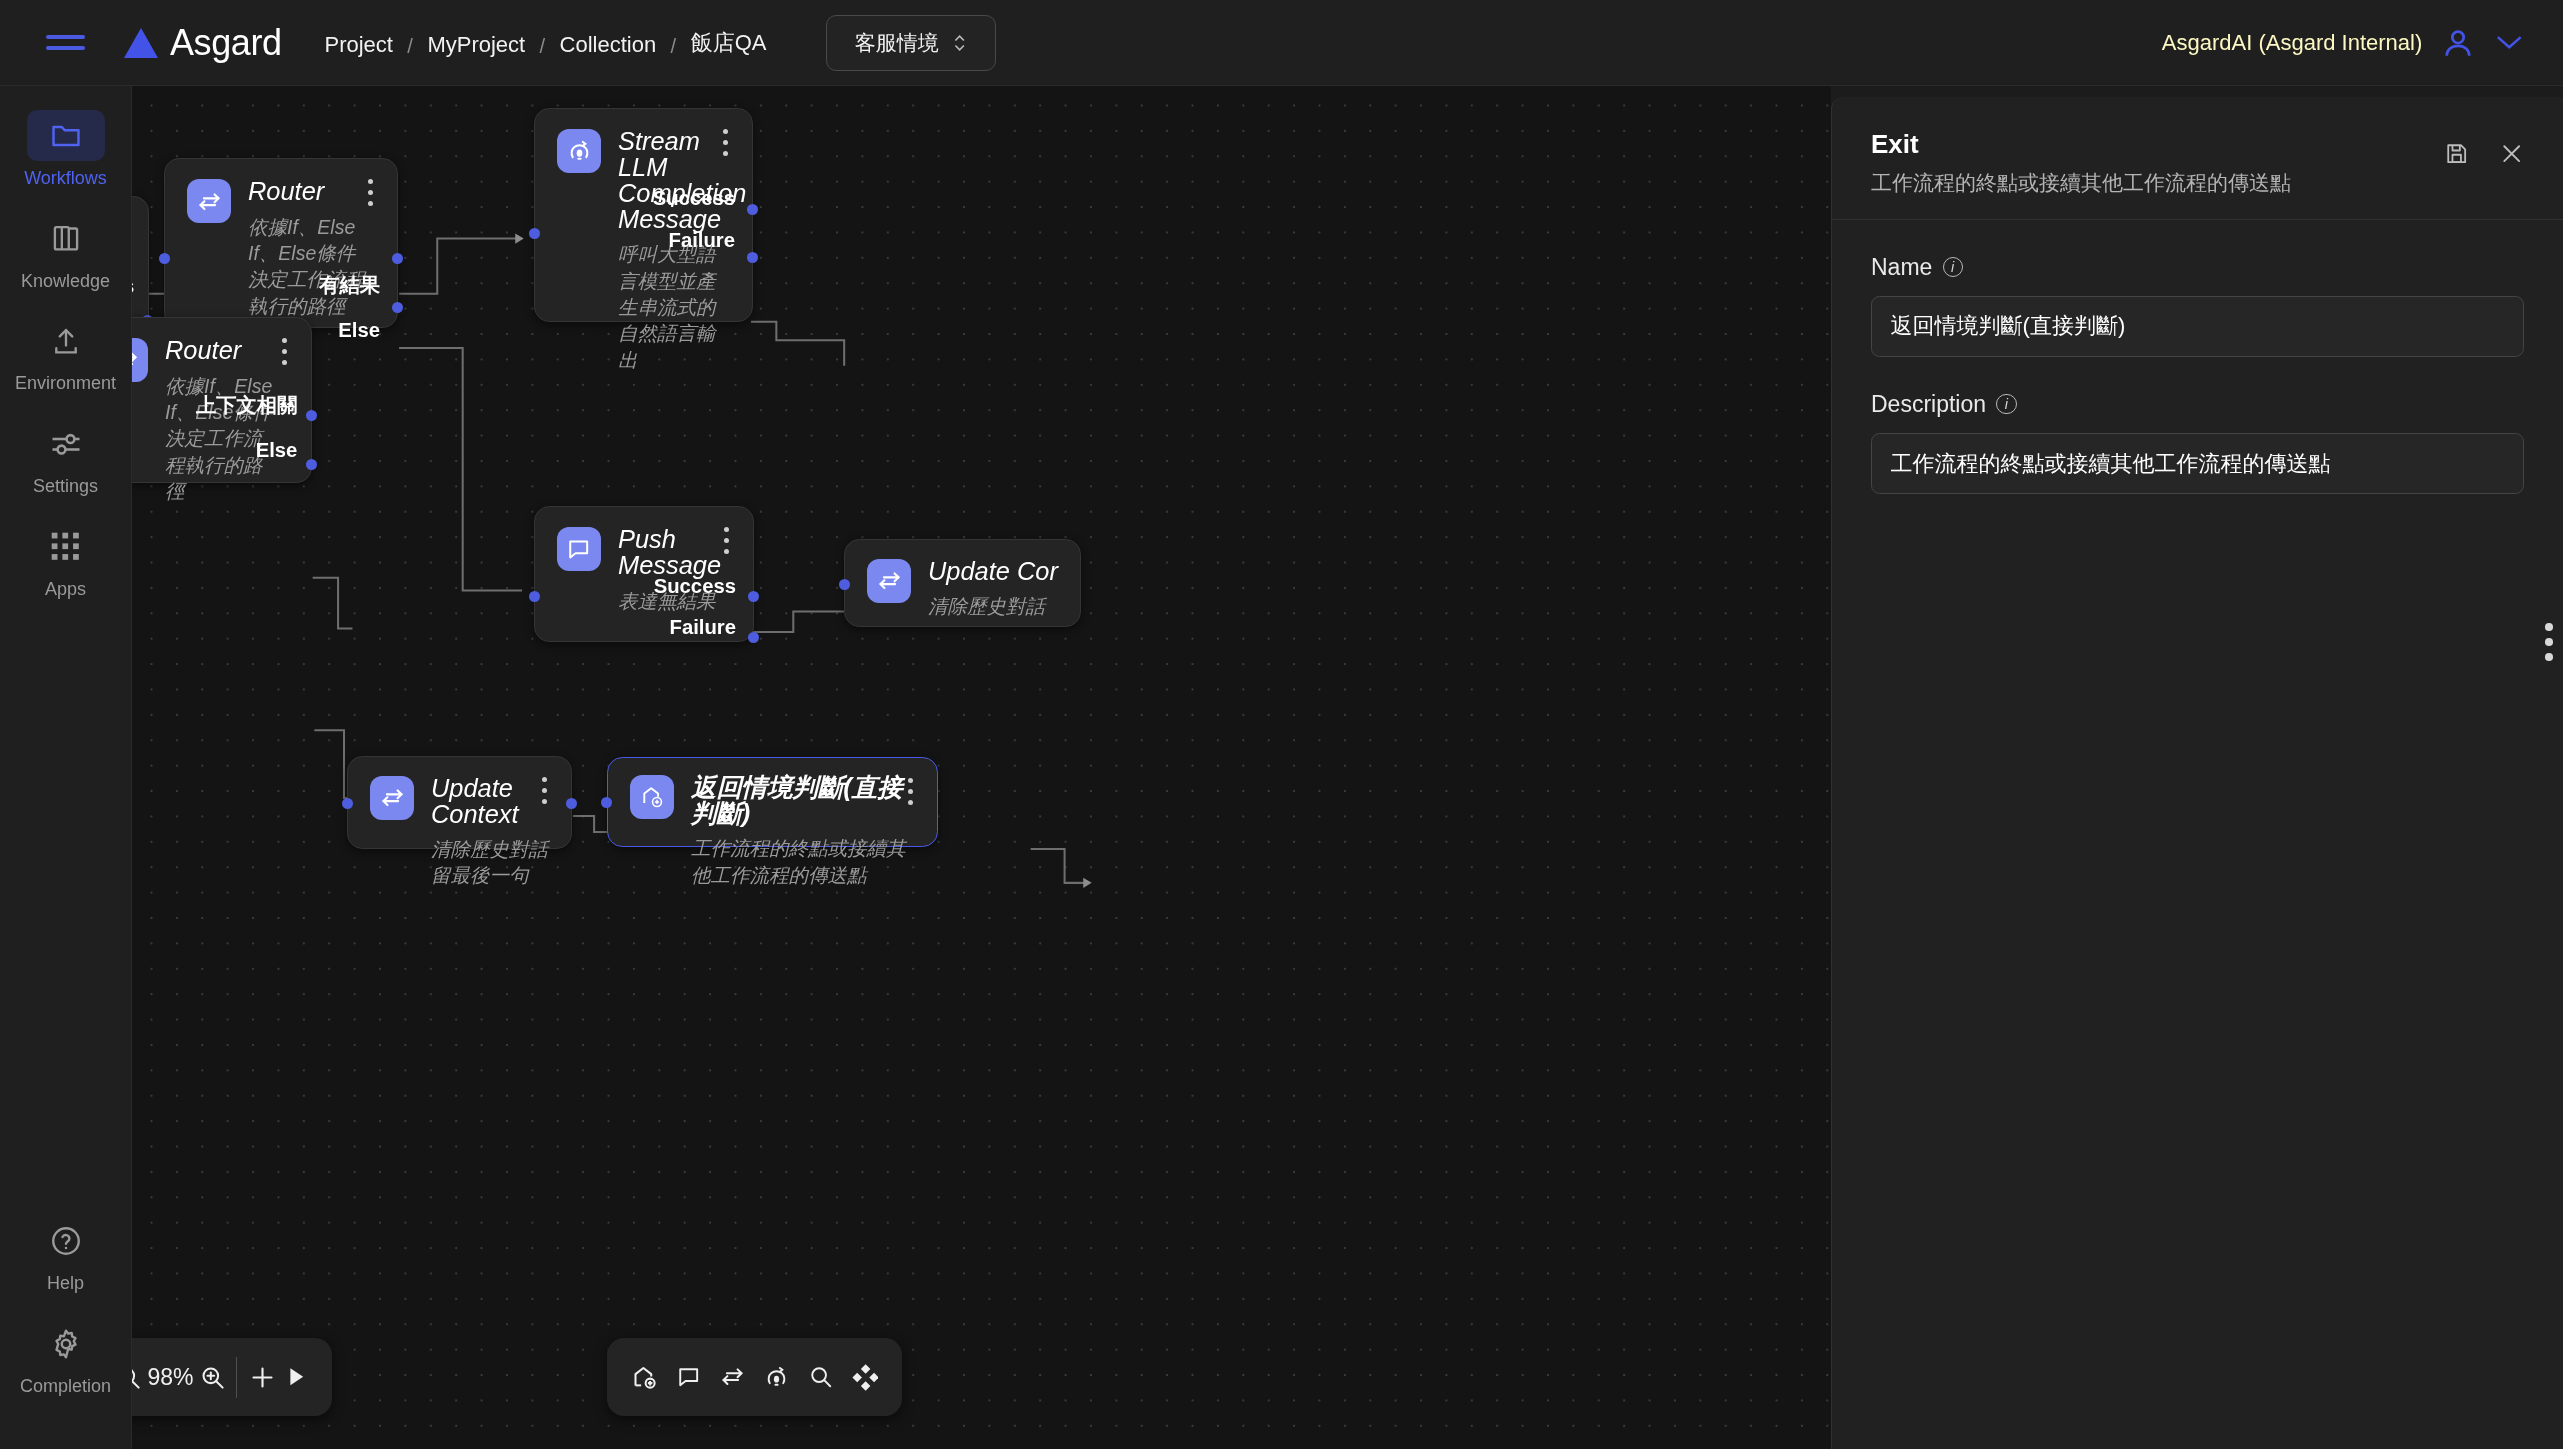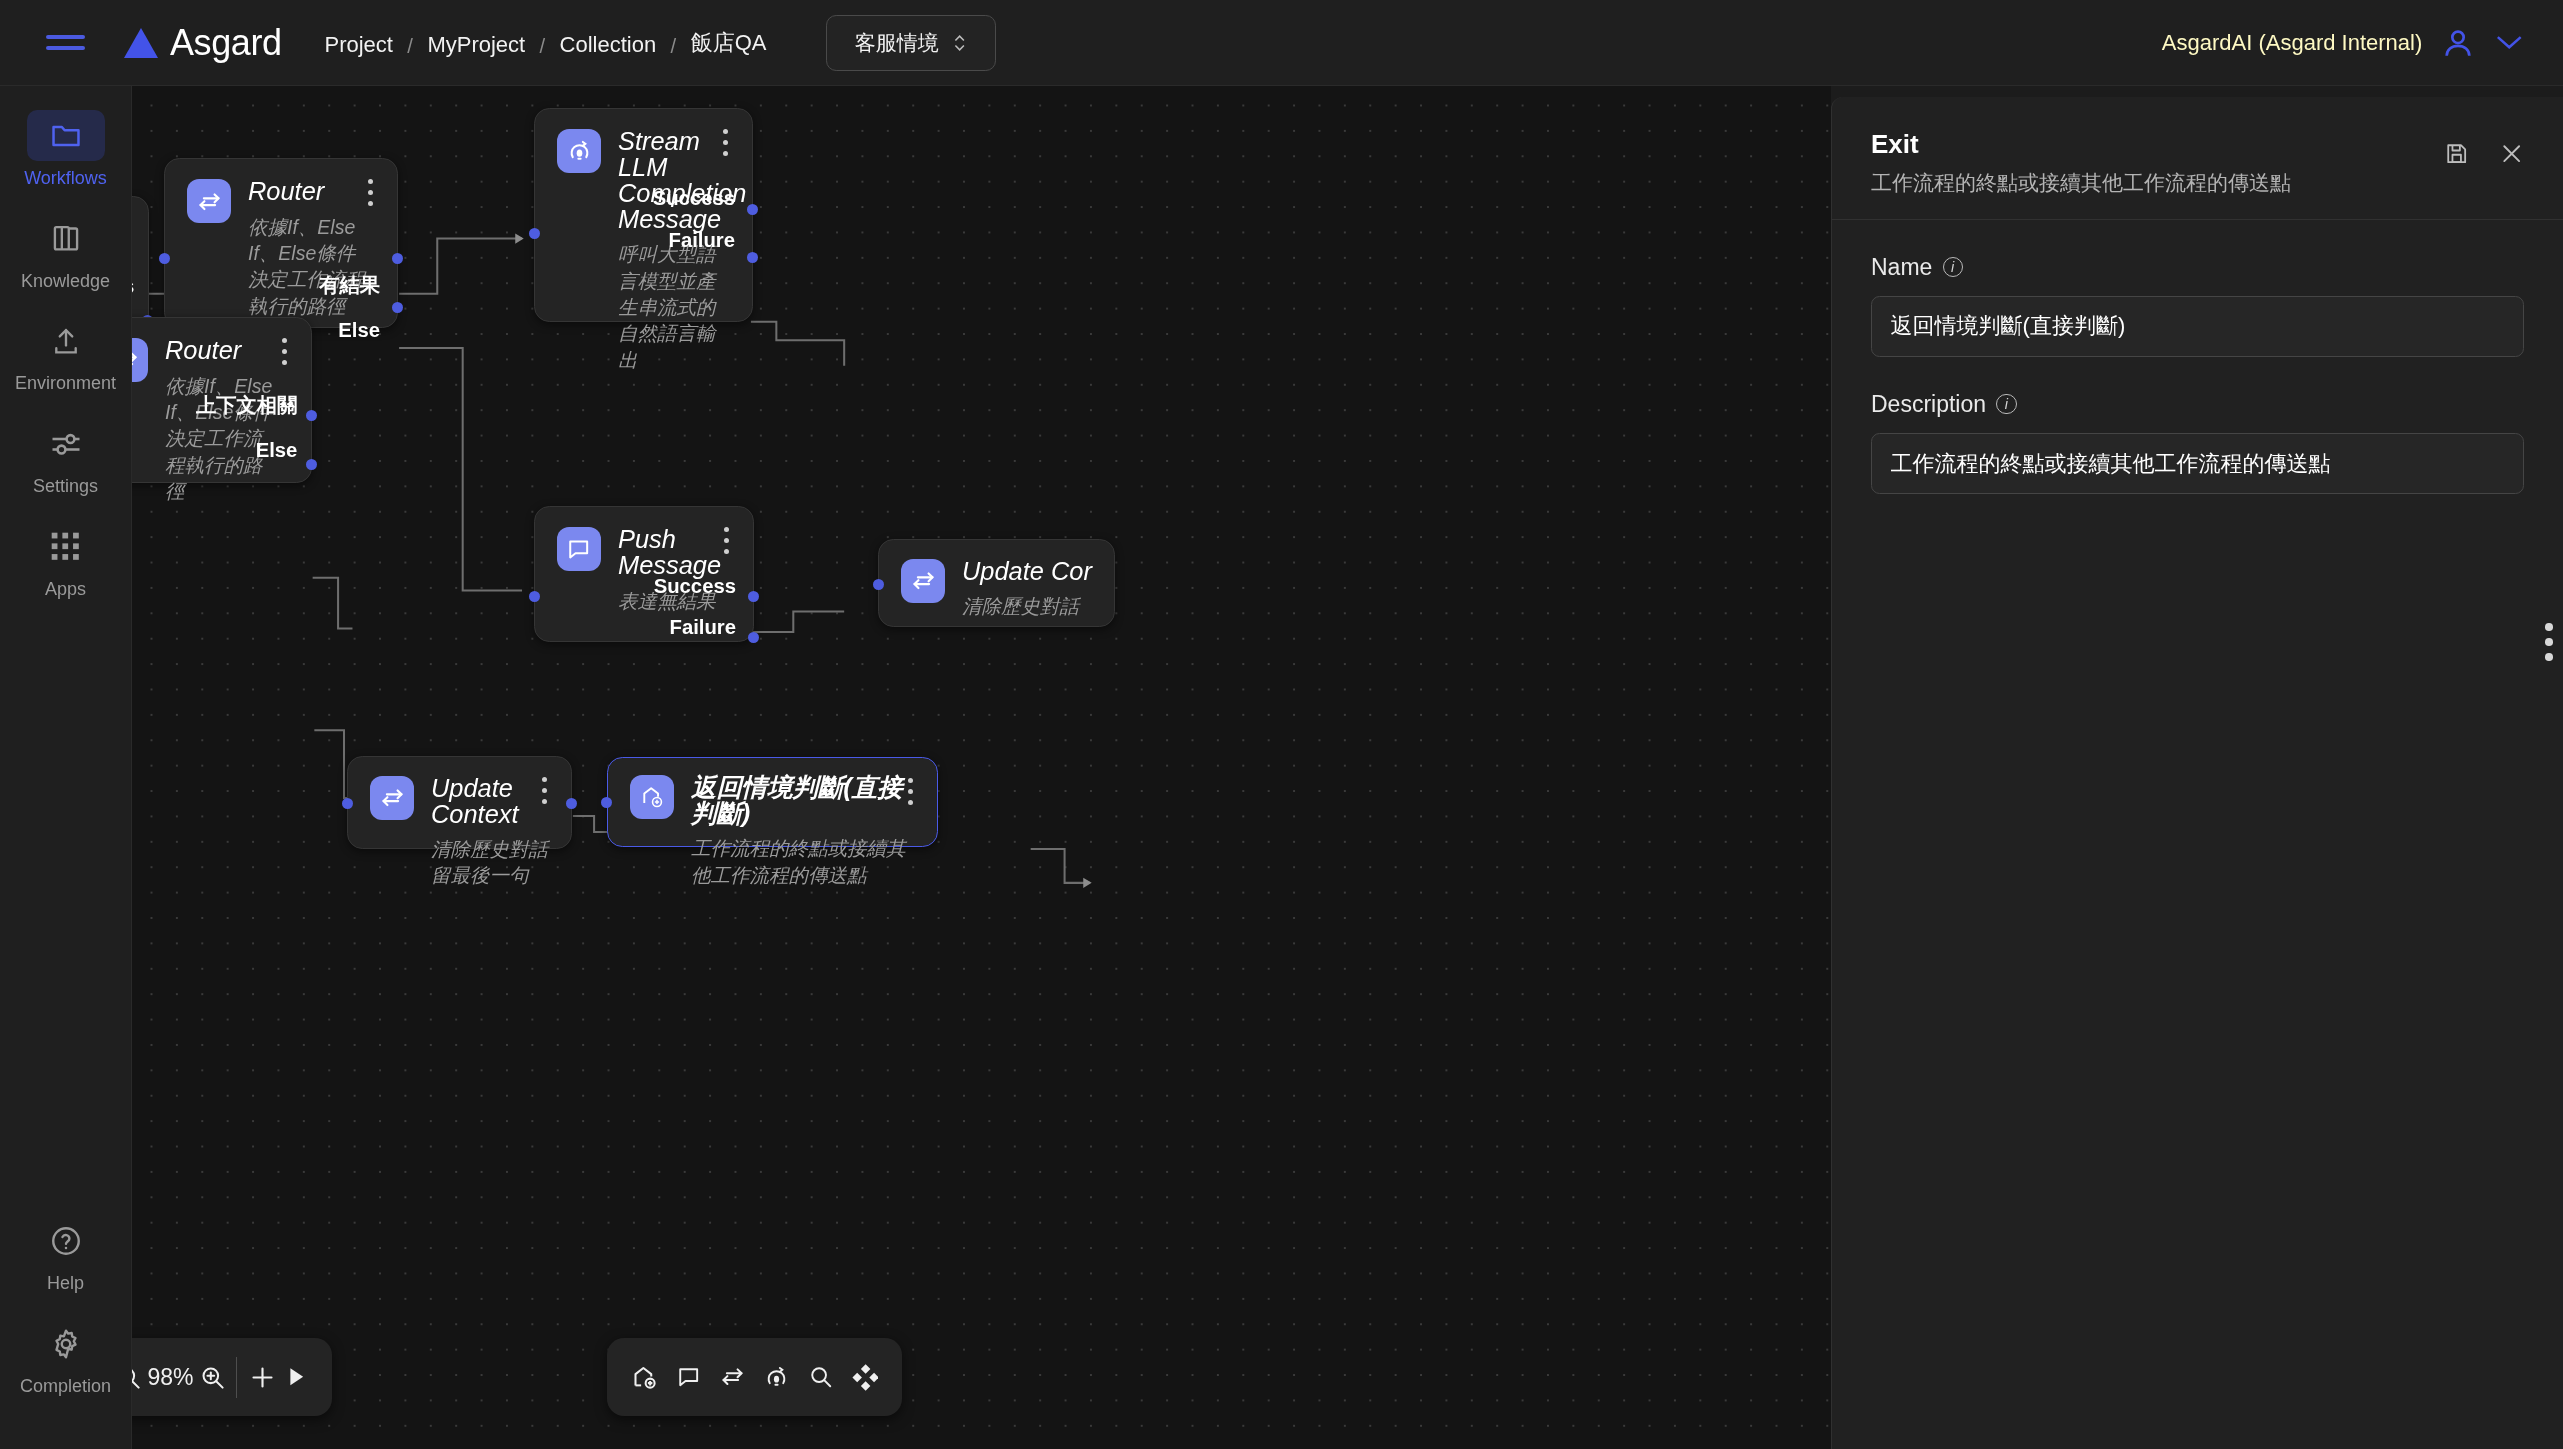--- a/index.html
+++ b/index.html
@@ -458,21 +458,21 @@
         </div>
         <div class="node-kebab">
             <b></b>
             <b></b>
             <b></b>
           </div>
       </div>
       <div class="dot" style="left:-6.8px; top:39px;"></div>
     </div>
 
-    <div class="node" style="left:746px; top:453px; width:237px; height:88px;">
+    <div class="node" style="left:712px; top:453px; width:237px; height:88px;">
       <div class="node-inner" style="padding:18.6px 22px;">
         <div class="node-ico">
           <svg width="27" height="25.4" viewBox="0 0 24 22" fill="none" stroke="#fff" stroke-width="1.9" stroke-linecap="round" stroke-linejoin="round">
             <path d="M4 14h13"></path>
               <path d="M7.5 10.5L4 14l3.5 3.5"></path>
             <path d="M20 8H7"></path>
               <path d="M16.5 4.5L20 8l-3.5 3.5"></path>
           </svg>
         </div>
         <div class="node-body" style="white-space:nowrap;">

